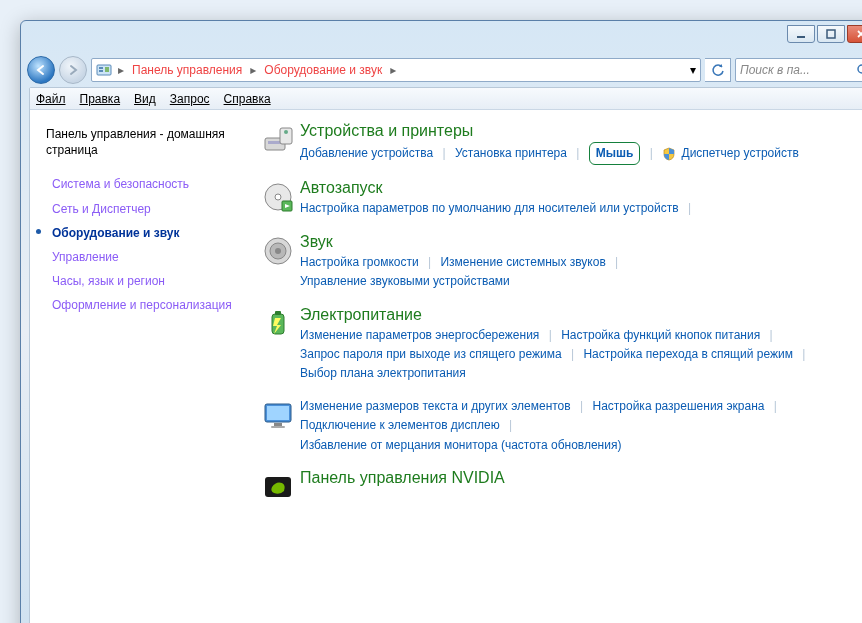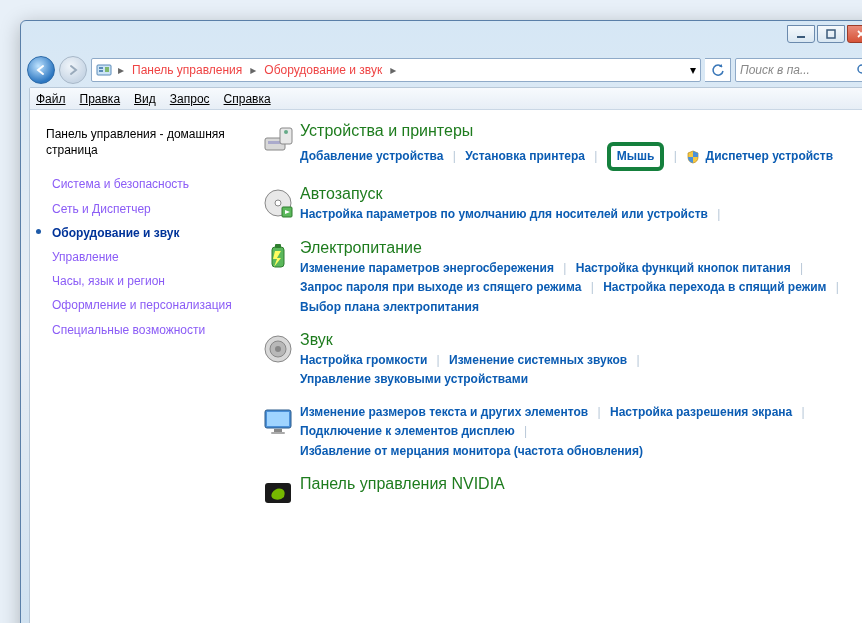--- a/index.html
+++ b/index.html
@@ -48,26 +48,26 @@
 .side-link.current { font-weight:bold; color:#003399; position:relative;}
 .side-link.current::before { content:""; position:absolute; left:-10px; top:8px; width:5px; height:5px; background:#1e5aa8; border-radius:50%; }
 
 
 .main { flex:1; padding: 12px 12px 12px 6px; overflow-y:auto; }
 .section { display:flex; margin-bottom:14px; }
 .sec-icon { width:44px; height:40px; flex-shrink:0; display:flex; align-items:flex-start; justify-content:center; padding-top:2px;}
 .sec-body { flex:1; }
 .sec-title { color:#1e7c1e; font-size:16px; cursor:pointer; margin-bottom:2px;}
 .sub-links { line-height:1.6; }
-.sub-link { color:#0b5cb3; cursor:pointer; display:inline;font-weight:bold; }
+.sub-link { color:#0b5cb3; cursor:pointer; display:inline; }
 .sub-sep { color:#b8c8d8; padding:0 6px; }
 .shield-inline { display:inline-block; vertical-align:middle; width:14px; height:14px; margin-right:2px;}
 
 
-.hl { border:4px solid #15803d; border-radius:6px; padding:1px 6px; display:inline-block; }
+.hl { border:1px solid #15803d; border-radius:6px; padding:1px 6px; display:inline-block; }
 .hl .sub-link { font-weight:bold; }
 
 
 .ico { width:32px; height:32px; }
 </style>
 </head>
 <body>
 
 <div class="window">
 
@@ -141,21 +141,20 @@
     <div class="body">
 
       <div class="sidebar">
         <div class="side-home">Панель управления - домашняя страница</div>
         <span class="side-link">Система и безопасность</span>
         <span class="side-link">Сеть и Диспетчер</span>
         <span class="side-link current">Оборудование и звук</span>
         <span class="side-link">Управление</span>
         <span class="side-link">Часы, язык и регион</span>
         <span class="side-link">Оформление и персонализация</span>
-        <span class="side-link">Специальные возможности</span>
       </div>
 
       <div class="main">
 
         <div class="section">
           <div class="sec-icon">
             <svg class="ico" viewBox="0 0 32 32">
                 <rect x="3" y="14" width="20" height="12" rx="2" fill="#d8d8d8" stroke="#888"></rect>
                 <rect x="6" y="17" width="14" height="3" fill="#aac"></rect>
                 <rect x="18" y="4" width="12" height="16" rx="2" fill="#e8e8e8" stroke="#888"></rect>
@@ -195,57 +194,57 @@
             <div class="sub-links">
               <span class="sub-link">Настройка параметров по умолчанию для носителей или устройств</span>
               <span class="sub-sep">|</span><br>
             </div>
           </div>
         </div>
 
         <div class="section">
           <div class="sec-icon">
             <svg class="ico" viewBox="0 0 32 32">
+                <circle cx="16" cy="16" r="13" fill="#d8d8d8" stroke="#888"></circle>
+                <circle cx="16" cy="16" r="8" fill="#b8b8b8" stroke="#888"></circle>
+                <circle cx="16" cy="16" r="3" fill="#888"></circle>
+              </svg>
+          </div>
+          <div class="sec-body">
+            <div class="sec-title">Звук</div>
+            <div class="sub-links">
+              <span class="sub-link">Настройка громкости</span>
+              <span class="sub-sep">|</span>
+              <span class="sub-link">Изменение системных звуков</span>
+              <span class="sub-sep">|</span><br>
+              <span class="sub-link">Управление звуковыми устройствами</span>
+            </div>
+          </div>
+        </div>
+
+        <div class="section">
+          <div class="sec-icon">
+            <svg class="ico" viewBox="0 0 32 32">
                 <rect x="10" y="6" width="12" height="20" rx="3" fill="#5bb85b" stroke="#2e7d2e"></rect>
                 <rect x="13" y="3" width="6" height="4" rx="1" fill="#2e7d2e"></rect>
                 <path d="M13 10 L19 10 L15 17 L19 17 L12 26 L15 18 L11 18 Z" fill="#fffc60"></path>
               </svg>
           </div>
           <div class="sec-body">
             <div class="sec-title">Электропитание</div>
             <div class="sub-links">
               <span class="sub-link">Изменение параметров энергосбережения</span>
               <span class="sub-sep">|</span>
               <span class="sub-link">Настройка функций кнопок питания</span>
               <span class="sub-sep">|</span><br>
               <span class="sub-link">Запрос пароля при выходе из спящего режима</span>
               <span class="sub-sep">|</span>
               <span class="sub-link">Настройка перехода в спящий режим</span>
               <span class="sub-sep">|</span><br>
               <span class="sub-link">Выбор плана электропитания</span>
-            </div>
-          </div>
-        </div>
-
-        <div class="section">
-          <div class="sec-icon">
-            <svg class="ico" viewBox="0 0 32 32">
-                <circle cx="16" cy="16" r="13" fill="#d8d8d8" stroke="#888"></circle>
-                <circle cx="16" cy="16" r="8" fill="#b8b8b8" stroke="#888"></circle>
-                <circle cx="16" cy="16" r="3" fill="#888"></circle>
-              </svg>
-          </div>
-          <div class="sec-body">
-            <div class="sec-title">Звук</div>
-            <div class="sub-links">
-              <span class="sub-link">Настройка громкости</span>
-              <span class="sub-sep">|</span>
-              <span class="sub-link">Изменение системных звуков</span>
-              <span class="sub-sep">|</span><br>
-              <span class="sub-link">Управление звуковыми устройствами</span>
             </div>
           </div>
         </div>
 
         <div class="section">
           <div class="sec-icon">
             <svg class="ico" viewBox="0 0 32 32">
                 <rect x="3" y="5" width="26" height="18" rx="2" fill="#4a90d9" stroke="#2a5a8a"></rect>
                 <rect x="5" y="7" width="22" height="14" fill="#9fd4ff"></rect>
                 <rect x="12" y="24" width="8" height="3" fill="#888"></rect>

